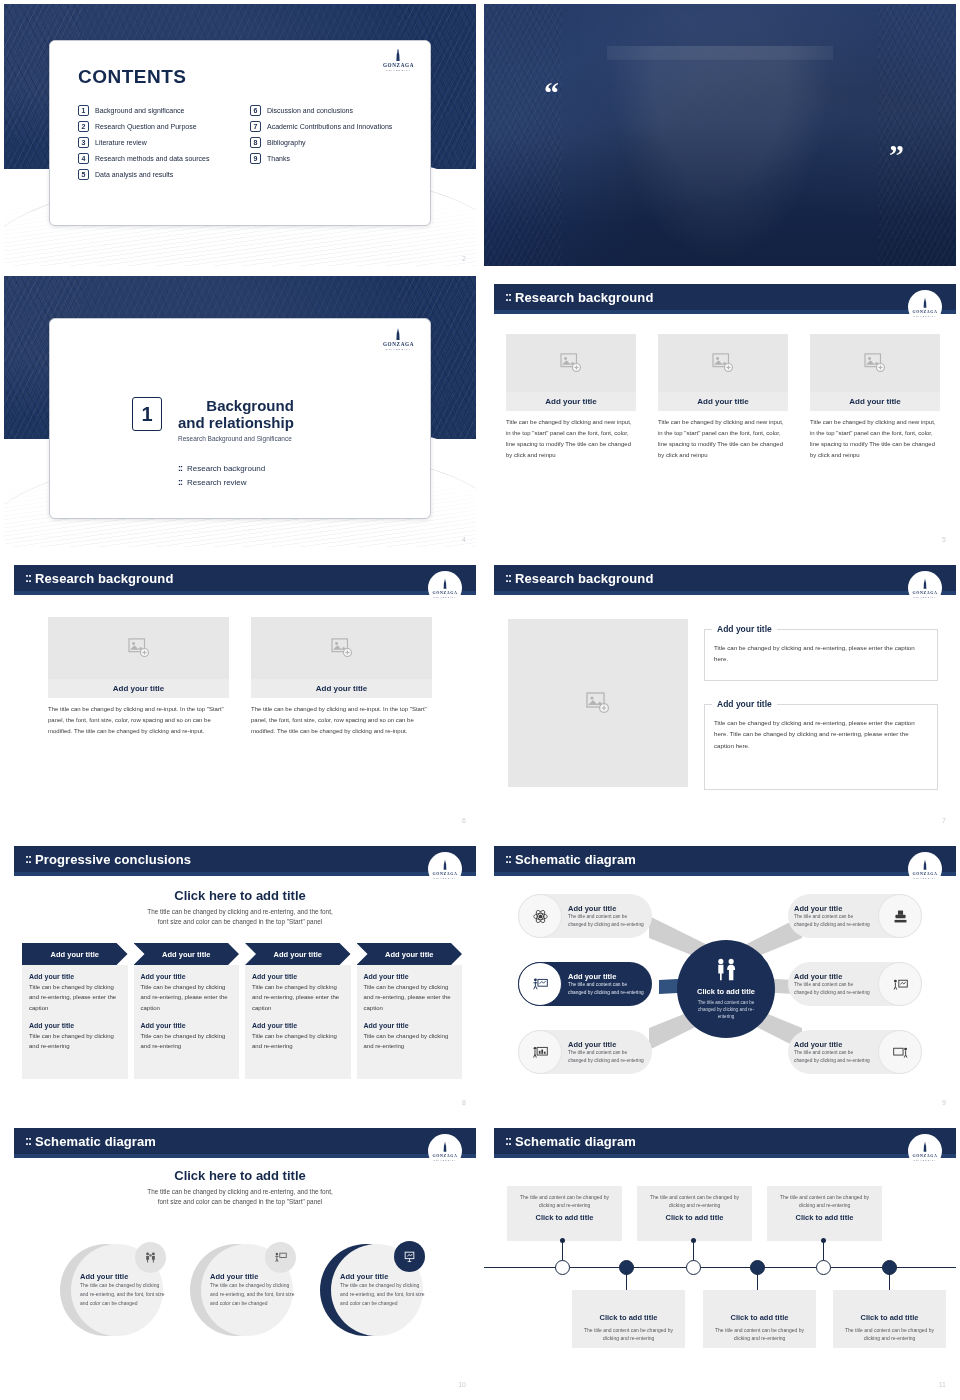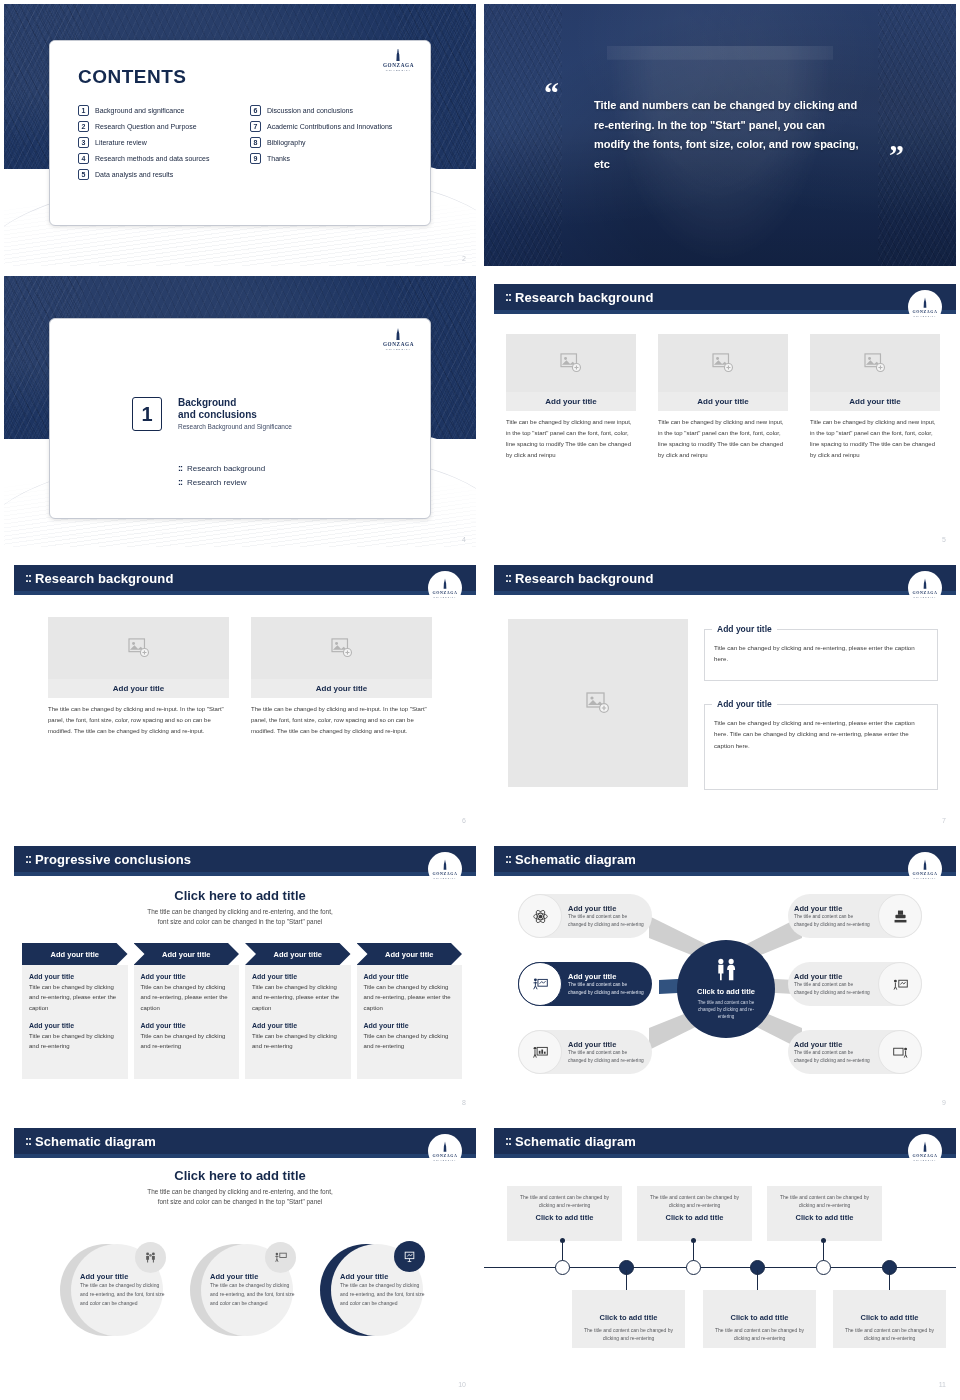--- a/index.html
+++ b/index.html
@@ -122,21 +122,21 @@
       radial-gradient(ellipse at 50% 10%, rgba(255,255,255,.08) 0 42%, transparent 70%);
     opacity:.8;
   }
 
   
   .sec-num {
     width:30px; height:34px; border:1.5px solid #16294e; border-radius:3px;
     display:flex; align-items:center; justify-content:center;
     font-size:20px; font-weight:700; color:#16294e;
   }
-  .sec-title { font-size:10px; font-weight:700; color:#16294e; line-height:1.16; }
+  .sec-title { font-size:15px; font-weight:700; color:#16294e; line-height:1.16;text-align:right; }
   .sec-sub { font-size:6.5px; color:#3f4b66; margin-top:3px; }
   .sec-bullet { font-size:8px; color:#1c2b48; display:flex; align-items:center; gap:5px; margin-top:4px;}
   .dots2 { color:#16294e; font-weight:700; letter-spacing:-1px; font-size:9px; }
 
   
   .hdr {
     position:absolute; left:10px; right:0px; top:8px; height:26px;
     background:#1b2f56;
     display:flex; align-items:center;
   }
@@ -308,21 +308,20 @@
 
   <div class="slide">
     <div class="inner">
       <div class="navy-bg">
         <div class="tree-l"></div>
         <div class="tree-r"></div>
         <div class="building"></div>
       </div>
       <div class="qmark" style="position:absolute;left:60px;top:78px;">“</div>
       <div class="qmark" style="position:absolute;right:52px;top:140px;">”</div>
-      <div class="quote-text" style="position:absolute;left:110px;right:92px;top:92px;">Title and numbers can be changed by clicking and re-entering. In the top "Start" panel, you can modify the fonts, font size, color, and row spacing, etc</div>
     </div>
   </div>
 
   <div class="slide">
     <div class="inner">
       <div class="cover-top" style="height:60%;">
         <div class="tree-l"></div>
         <div class="tree-r"></div>
       </div>
       <div class="wave"></div>
@@ -335,21 +334,21 @@
             <path d="M7 0 L7.6 3 L8.3 5.5 L8.6 12 L5.4 12 L5.7 5.5 L6.4 3 Z" fill="#1d3461"></path>
           </svg>
           <div class="logo-word">GONZAGA</div>
           <div class="logo-sub">UNIVERSITY</div>
         </div>
 
         <div style="position:absolute;left:82px;top:78px;display:flex;gap:16px;align-items:flex-start;">
           <div class="sec-num">1</div>
           <div>
             <div class="sec-title">Background</div>
-            <div class="sec-title">and conclusions</div>
+            <div class="sec-title">and relationship</div>
             <div class="sec-sub">Research Background and Significance</div>
           </div>
         </div>
         <div style="position:absolute;left:128px;top:140px;">
           <div class="sec-bullet">
               <span class="dots2">::</span>
               <span>Research background</span>
             </div>
           <div class="sec-bullet">
               <span class="dots2">::</span>

